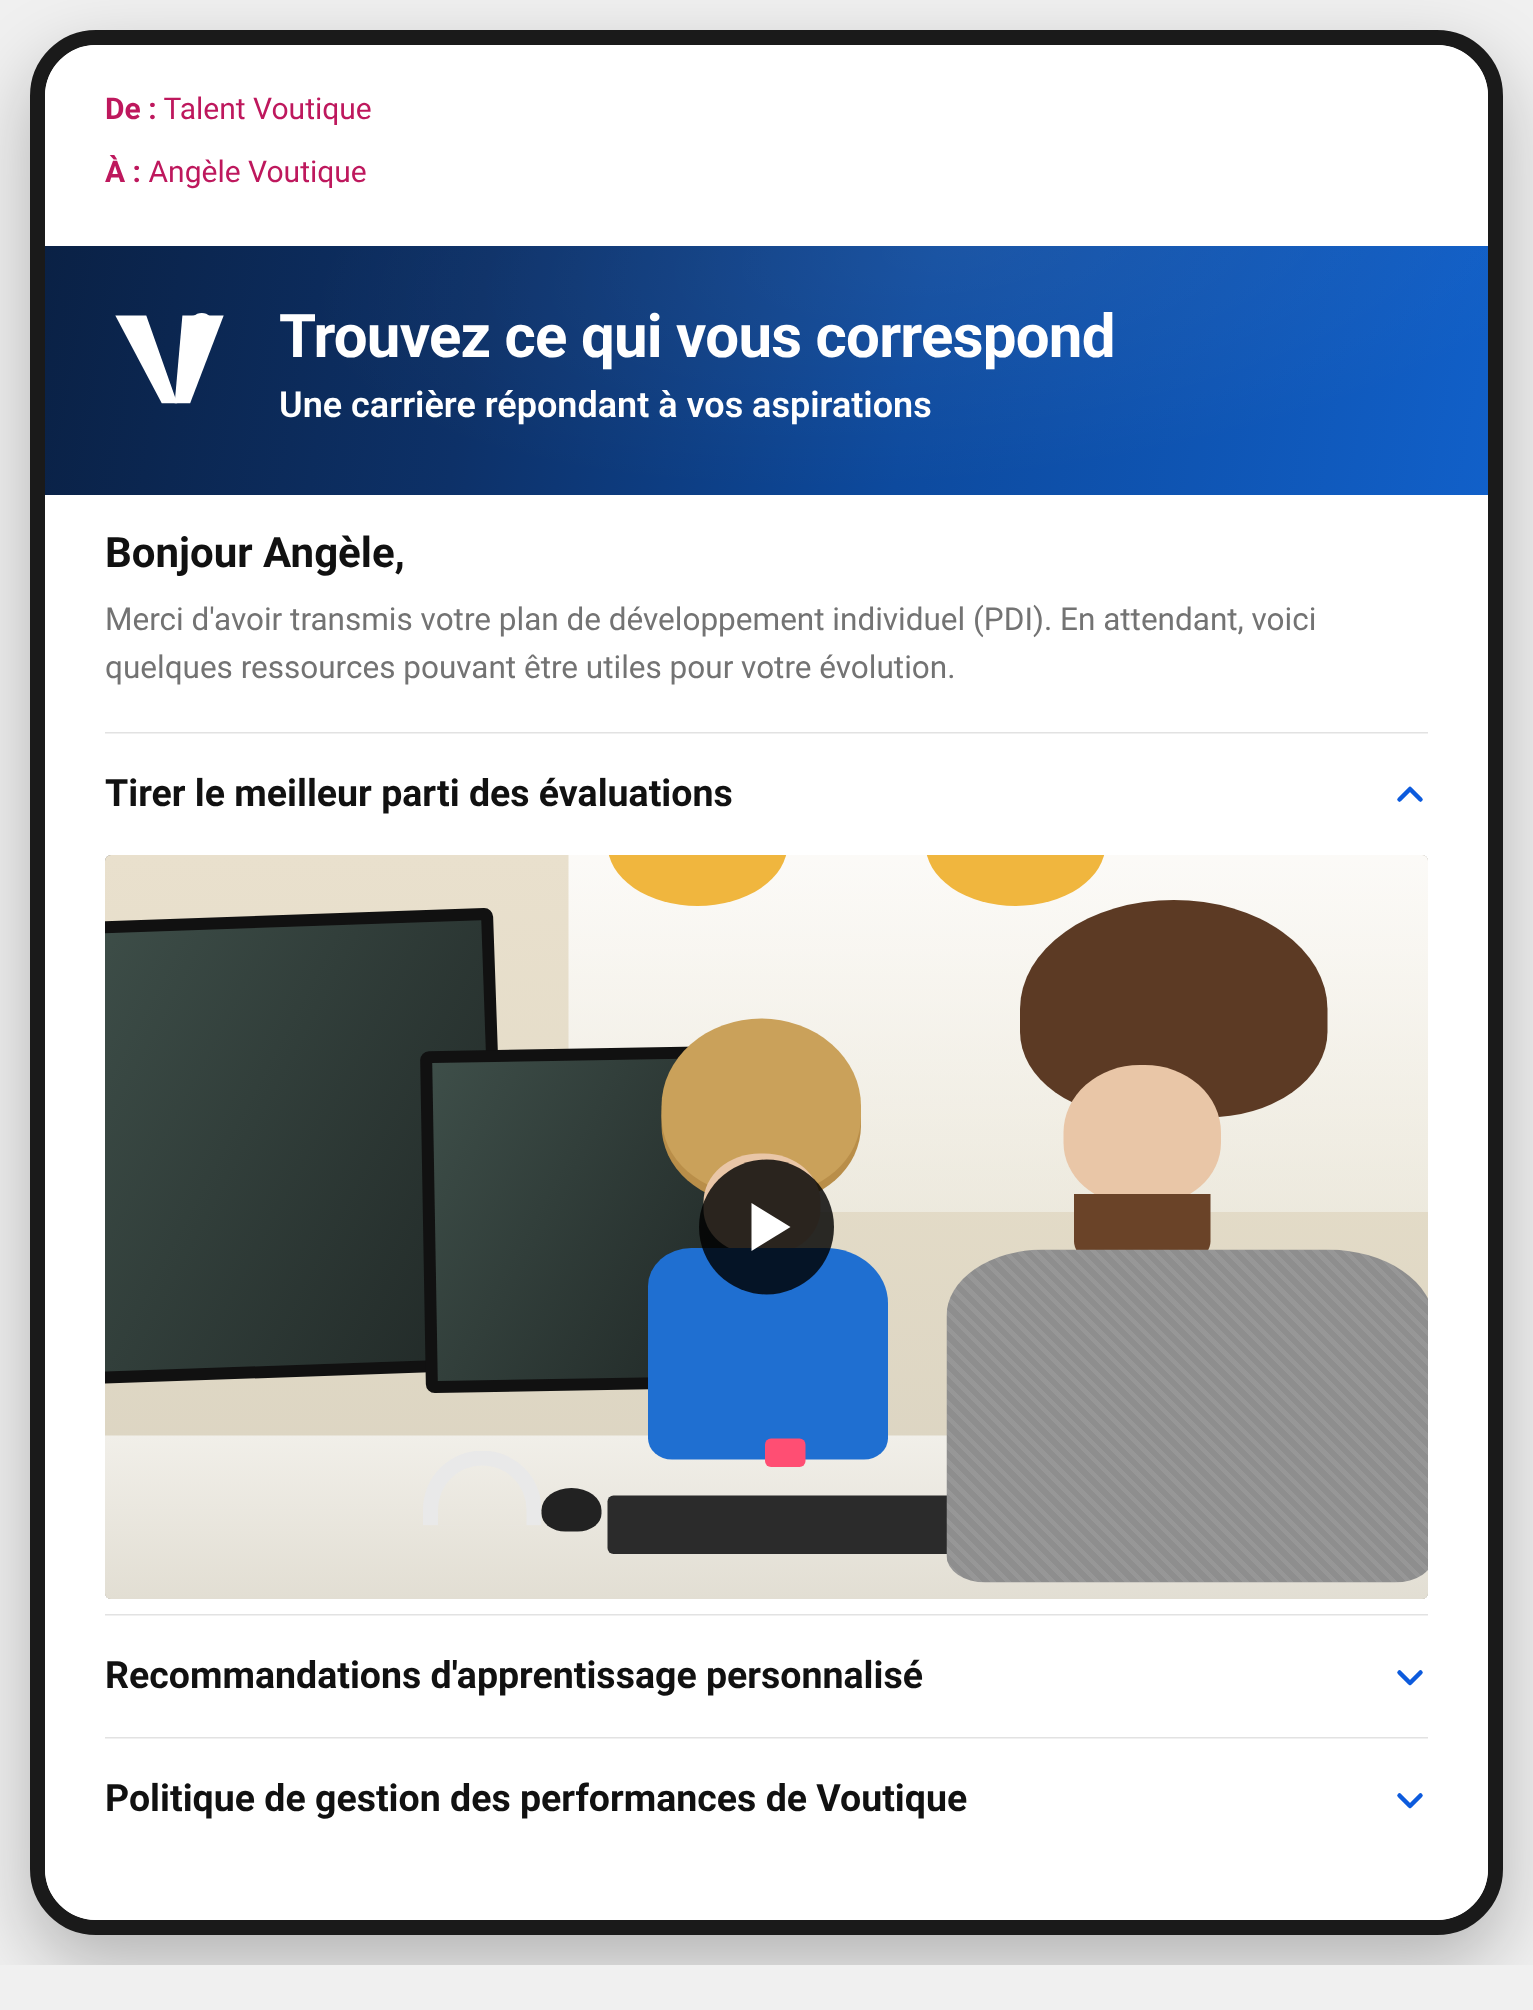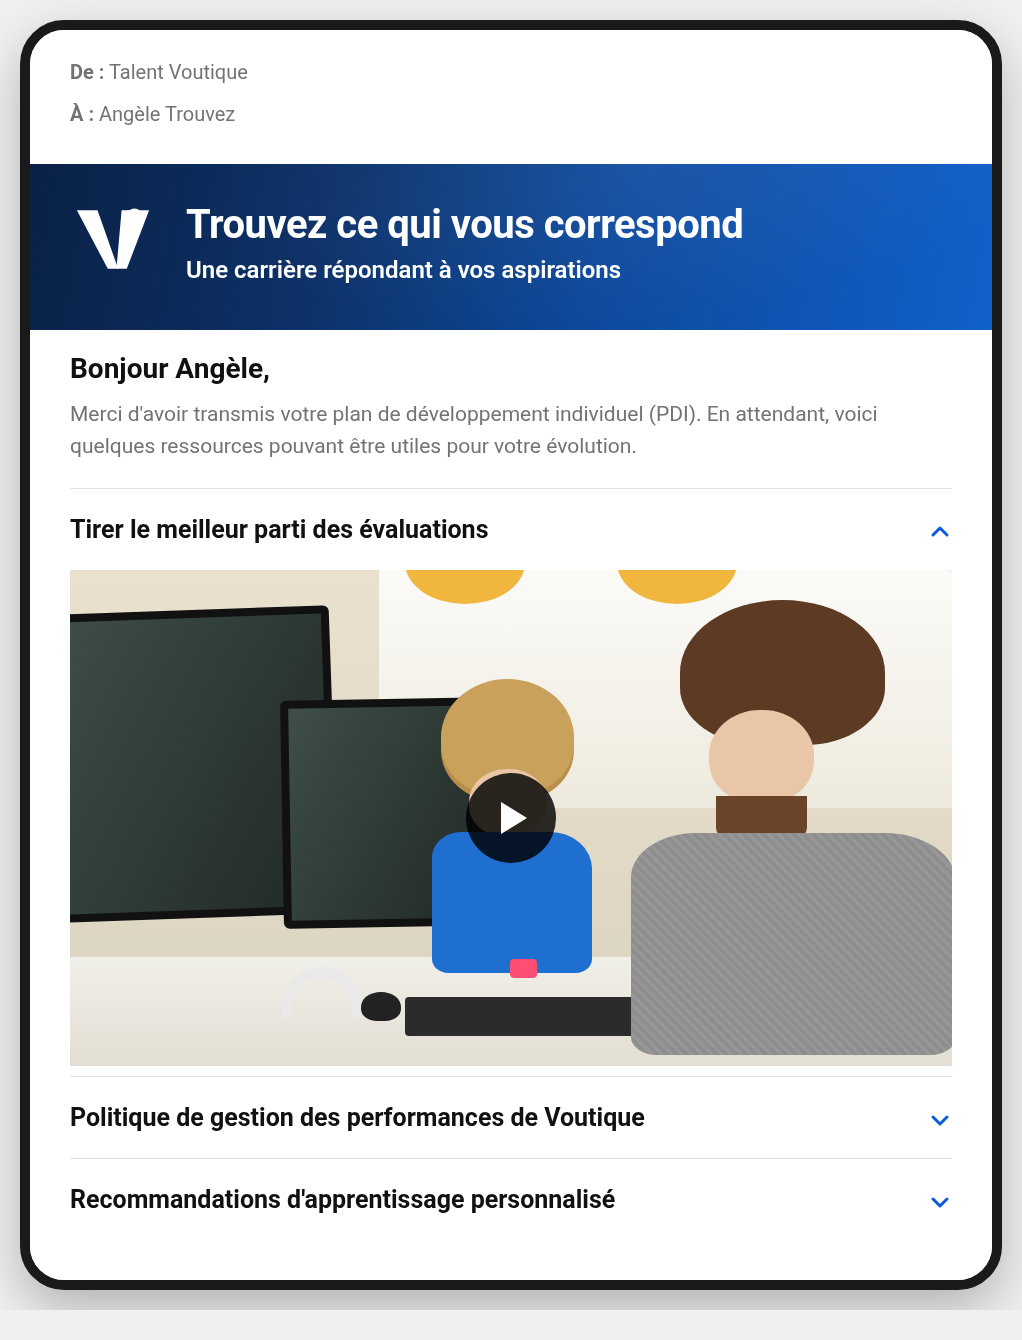--- a/index.html
+++ b/index.html
@@ -18,21 +18,21 @@
     border-radius: 44px;
     overflow: hidden;
     box-shadow: 0 20px 50px rgba(0,0,0,0.25);
   }
   .inner {
     background: #fff;
   }
   .meta {
     padding: 30px 63px 20px 40px;
     font-size: 20px;
-    color: #737373;
+    color: #be185d;
   }
   .meta-row {
     margin-bottom: 18px;
   }
   .meta-label {
     font-weight: 700;
   }
   .meta-value {
     font-weight: 400;
   }
@@ -90,21 +90,21 @@
     line-height: 1.5;
     color: #737373;
     margin-bottom: 26px;
   }
   .section {
     border-top: 1px solid #e2e2e2;
   }
   .section-header {
     display: flex;
     justify-content: space-between;
-    align-items: flex-end;
+    align-items: center;
     padding: 26px 0;
     cursor: pointer;
   }
   .section-title {
     font-size: 25px;
     font-weight: 700;
     color: #111;
   }
   .chevron {
     width: 24px;
@@ -218,21 +218,21 @@
 <div class="device">
   <div class="inner">
 
     <div class="meta">
       <div class="meta-row">
         <span class="meta-label">De :</span>
         <span class="meta-value">Talent Voutique</span>
       </div>
       <div class="meta-row">
         <span class="meta-label">À :</span>
-        <span class="meta-value">Angèle Trouvez</span>
+        <span class="meta-value">Angèle Voutique</span>
       </div>
     </div>
 
     <div class="banner">
       <div class="logo">
         <svg viewBox="0 0 100 100" width="86" height="86" aria-hidden="true">
           <path d="M8 12 L32 12 L56 80 L44 80 Z" fill="#ffffff"></path>
           <path d="M60 12 L92 12 L66 80 L54 80 Z" fill="#ffffff"></path>
           <path d="M70 12 a10 10 0 1 0 0.001 0 Z" fill="#ffffff"></path>
           <circle cx="75" cy="19" r="9" fill="#ffffff"></circle>
@@ -287,35 +287,35 @@
             </div>
           </div>
           <div class="play-button">
             <span class="tri"></span>
           </div>
         </div>
       </div>
 
       <div class="section">
         <div class="section-header">
+          <div class="section-title">Recommandations d'apprentissage personnalisé</div>
+          <span class="chevron">
+            <svg viewBox="0 0 24 24" width="24" height="24">
+                <path d="M5 9 L12 16 L19 9" fill="none" stroke="currentColor" stroke-width="3" stroke-linecap="round" stroke-linejoin="round"></path>
+              </svg>
+          </span>
+        </div>
+      </div>
+
+      <div class="section">
+        <div class="section-header">
           <div class="section-title">Politique de gestion des performances de Voutique</div>
           <span class="chevron">
             <svg viewBox="0 0 24 24" width="24" height="24">
                 <path d="M5 9 L12 16 L19 9" fill="none" stroke="currentColor" stroke-width="3" stroke-linecap="round" stroke-linejoin="round"></path>
               </svg>
           </span>
         </div>
       </div>
 
-      <div class="section">
-        <div class="section-header">
-          <div class="section-title">Recommandations d'apprentissage personnalisé</div>
-          <span class="chevron">
-            <svg viewBox="0 0 24 24" width="24" height="24">
-                <path d="M5 9 L12 16 L19 9" fill="none" stroke="currentColor" stroke-width="3" stroke-linecap="round" stroke-linejoin="round"></path>
-              </svg>
-          </span>
-        </div>
-      </div>
-
     </div>
   </div>
 </div>
 
 </body></html>

